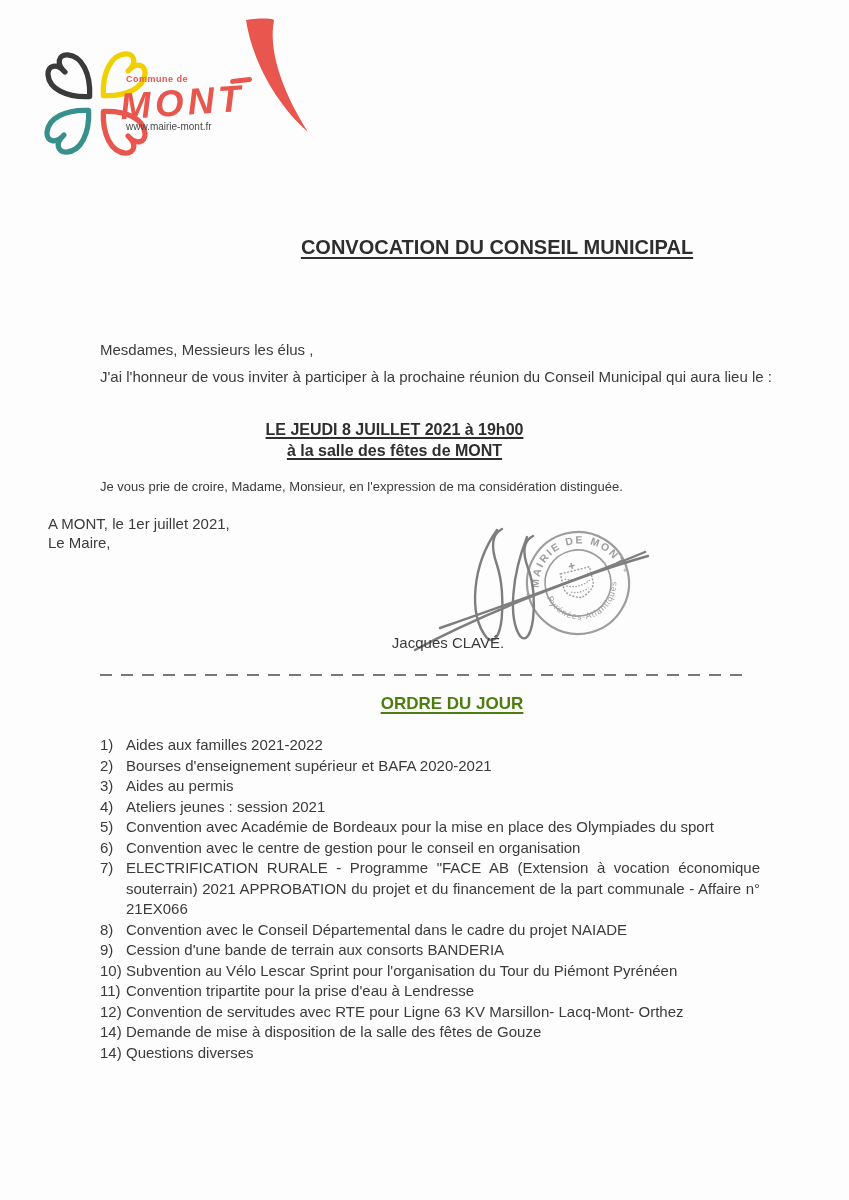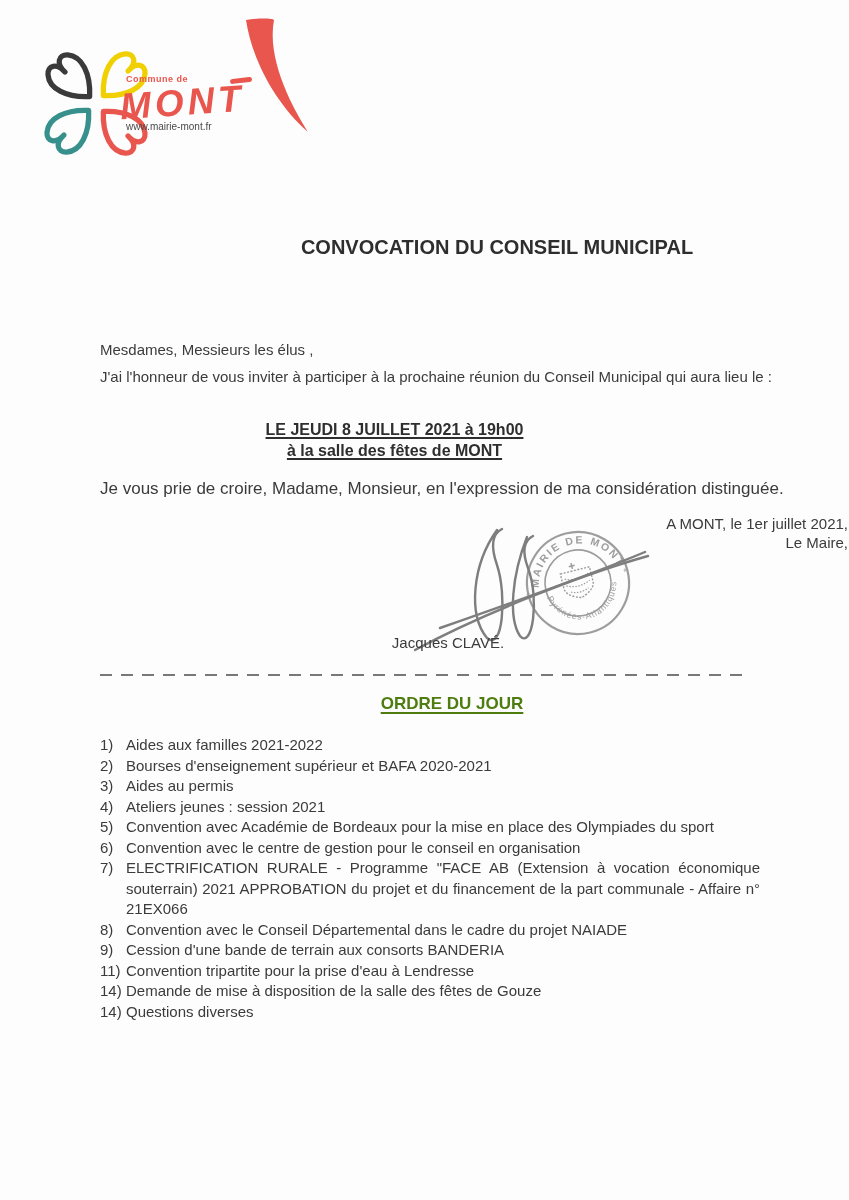--- a/index.html
+++ b/index.html
@@ -9,28 +9,28 @@
   }
   .abs{position:absolute;}
   
   .logo-commune{left:118px;top:74px;font-size:9px;font-weight:bold;letter-spacing:.5px;}
   .logo-name{left:112px;top:82px;font-size:37px;font-weight:bold;font-style:italic;
              letter-spacing:4px;transform:rotate(-4deg);}
   .logo-site{left:118px;top:121px;font-size:10px;color:#4a4a4a;}
   
   .doc-title{left:145px;top:236px;width:704px;text-align:center;
              font-size:20px;font-weight:bold;color:#2e2e2e;
-             text-underline-offset:3px;text-decoration-thickness:2px;}
+             text-decoration:underline;text-underline-offset:3px;text-decoration-thickness:2px;}
   .salutation{left:100px;top:341px;font-size:15px;}
   .intro{left:100px;top:367px;width:712px;font-size:15px;line-height:20px;}
   .meeting{left:0;top:419px;width:789px;text-align:center;font-size:16px;font-weight:bold;
            color:#2e2e2e;line-height:21px;}
   .meeting .u{text-decoration:underline;text-underline-offset:2px;text-decoration-thickness:2px;}
-  .closing{left:100px;top:479px;font-size:17px;}
-  .sign-block{left:48px;top:514px;width:800px;text-align:right;font-size:15px;line-height:19px;}
+  .closing{left:100px;top:479px;font-size:13px;}
+  .sign-block{left:48px;top:514px;width:800px;text-align:left;font-size:15px;line-height:19px;}
   .sign-name{left:48px;top:634px;width:800px;text-align:center;font-size:15px;}
   .dashline{left:100px;top:674px;width:646px;height:2px;
             background:repeating-linear-gradient(90deg,#787878 0 12px,transparent 12px 21px);}
   .agenda-head{left:55px;top:694px;width:794px;text-align:center;font-size:17px;font-weight:bold;
                color:#4d7c0f;text-decoration:underline;text-underline-offset:3px;text-decoration-thickness:2px;}
   
   .agenda{left:100px;top:735px;width:660px;font-size:15px;line-height:20.5px;}
   .agenda-item{display:flex;}
   .agenda-num{flex:0 0 26px;}
   .agenda-text{flex:1;}
@@ -146,22 +146,30 @@
     </div>
     <div class="agenda-item">
       <div class="agenda-num">8)</div>
       <div class="agenda-text">Convention avec le Conseil Départemental dans le cadre du projet NAIADE</div>
     </div>
     <div class="agenda-item">
       <div class="agenda-num">9)</div>
       <div class="agenda-text">Cession d'une bande de terrain aux consorts BANDERIA</div>
     </div>
     <div class="agenda-item">
+      <div class="agenda-num">10)</div>
+      <div class="agenda-text">Subvention au Vélo Lescar Sprint pour l'organisation du Tour du Piémont Pyrénéen</div>
+    </div>
+    <div class="agenda-item">
       <div class="agenda-num">11)</div>
       <div class="agenda-text">Convention tripartite pour la prise d'eau à Lendresse</div>
+    </div>
+    <div class="agenda-item">
+      <div class="agenda-num">12)</div>
+      <div class="agenda-text">Convention de servitudes avec RTE pour Ligne 63 KV Marsillon- Lacq-Mont- Orthez</div>
     </div>
     <div class="agenda-item">
       <div class="agenda-num">14)</div>
       <div class="agenda-text">Demande de mise à disposition de la salle des fêtes de Gouze</div>
     </div>
     <div class="agenda-item">
       <div class="agenda-num">14)</div>
       <div class="agenda-text">Questions diverses</div>
     </div>
   </div>

